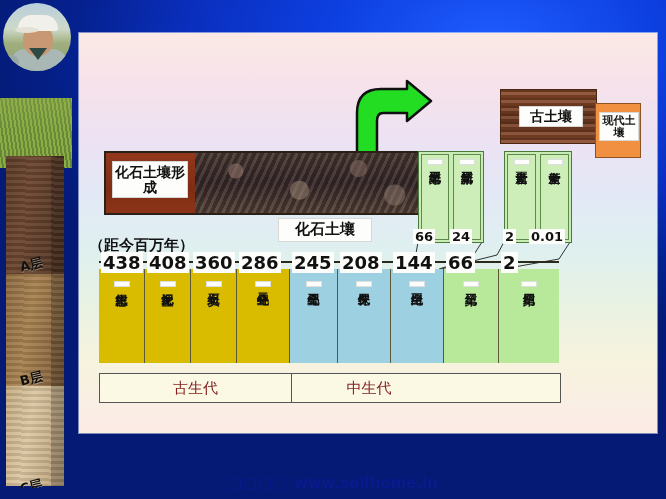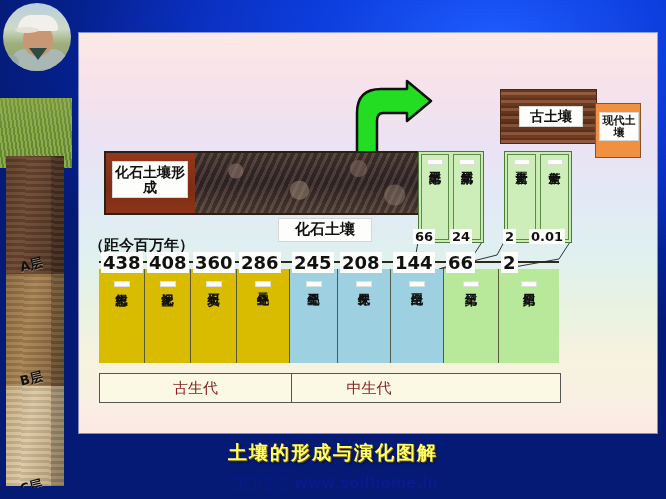--- a/index.html
+++ b/index.html
@@ -294,18 +294,17 @@
         <span class="tnum" style="left: 367px;">66</span>
         <span class="tnum" style="left: 422px;">2</span>
       </div>
 
     <div class="eras" id="era-row">
         <div class="era" style="width: 191px;">古生代</div>
         <div class="era" style="width: 154px;">中生代</div>
       </div>
   </div>
 
-  <div class="title">土壤的形成与演化图解</div>
   <div class="foot">
     <span class="cn">□□□□</span>
     <span>www.soilhome.in</span>
   </div>
 </div>
 
 </body></html>

